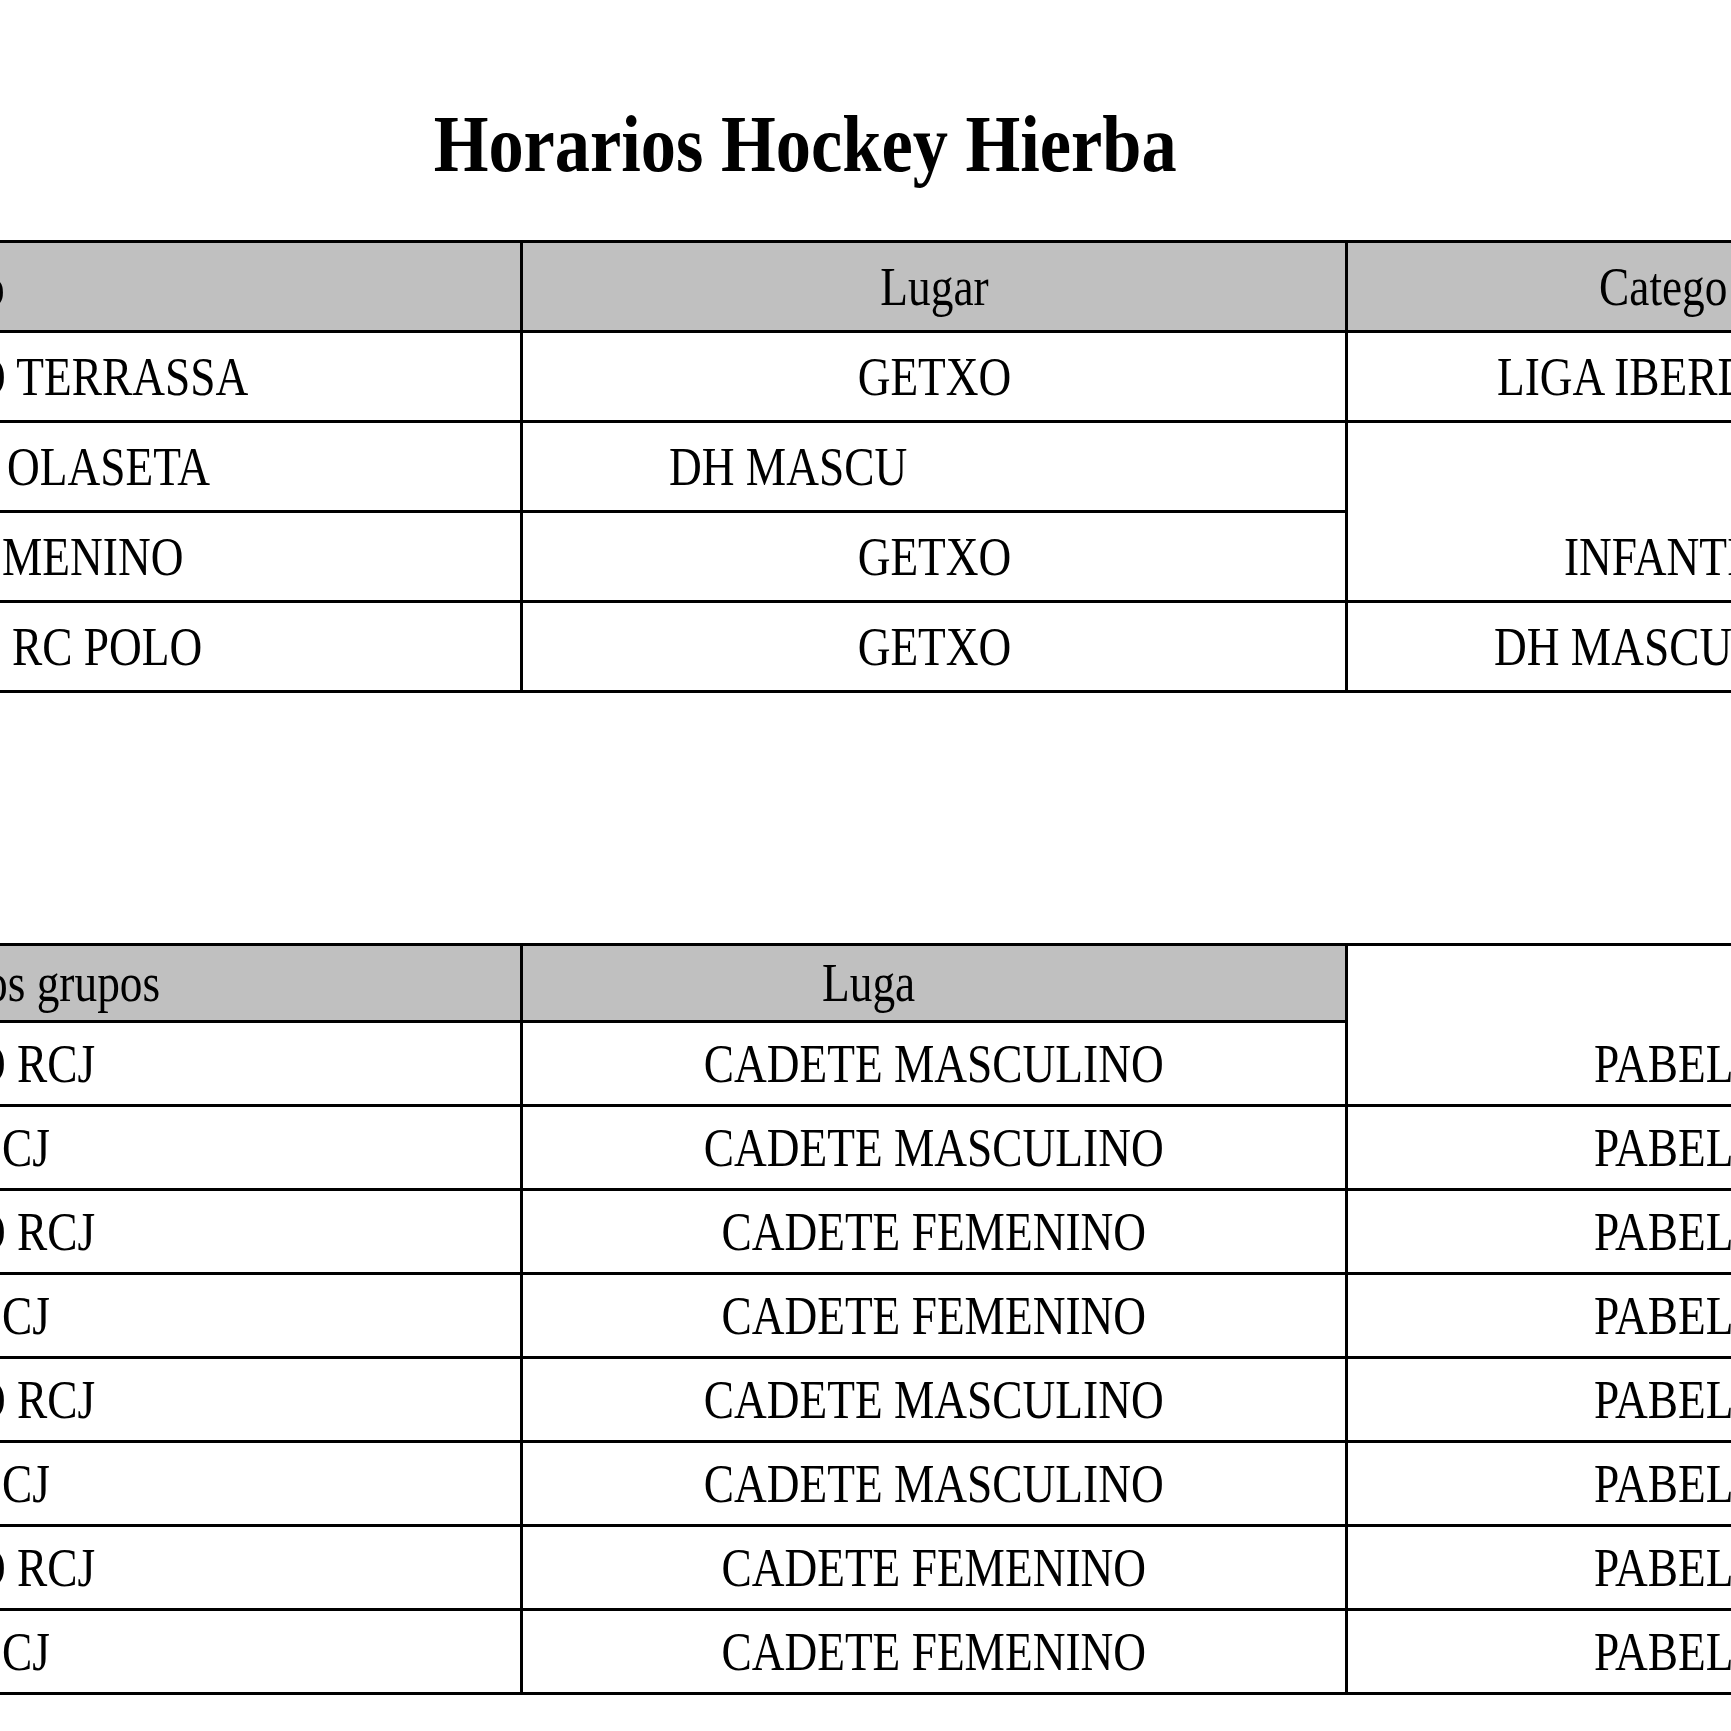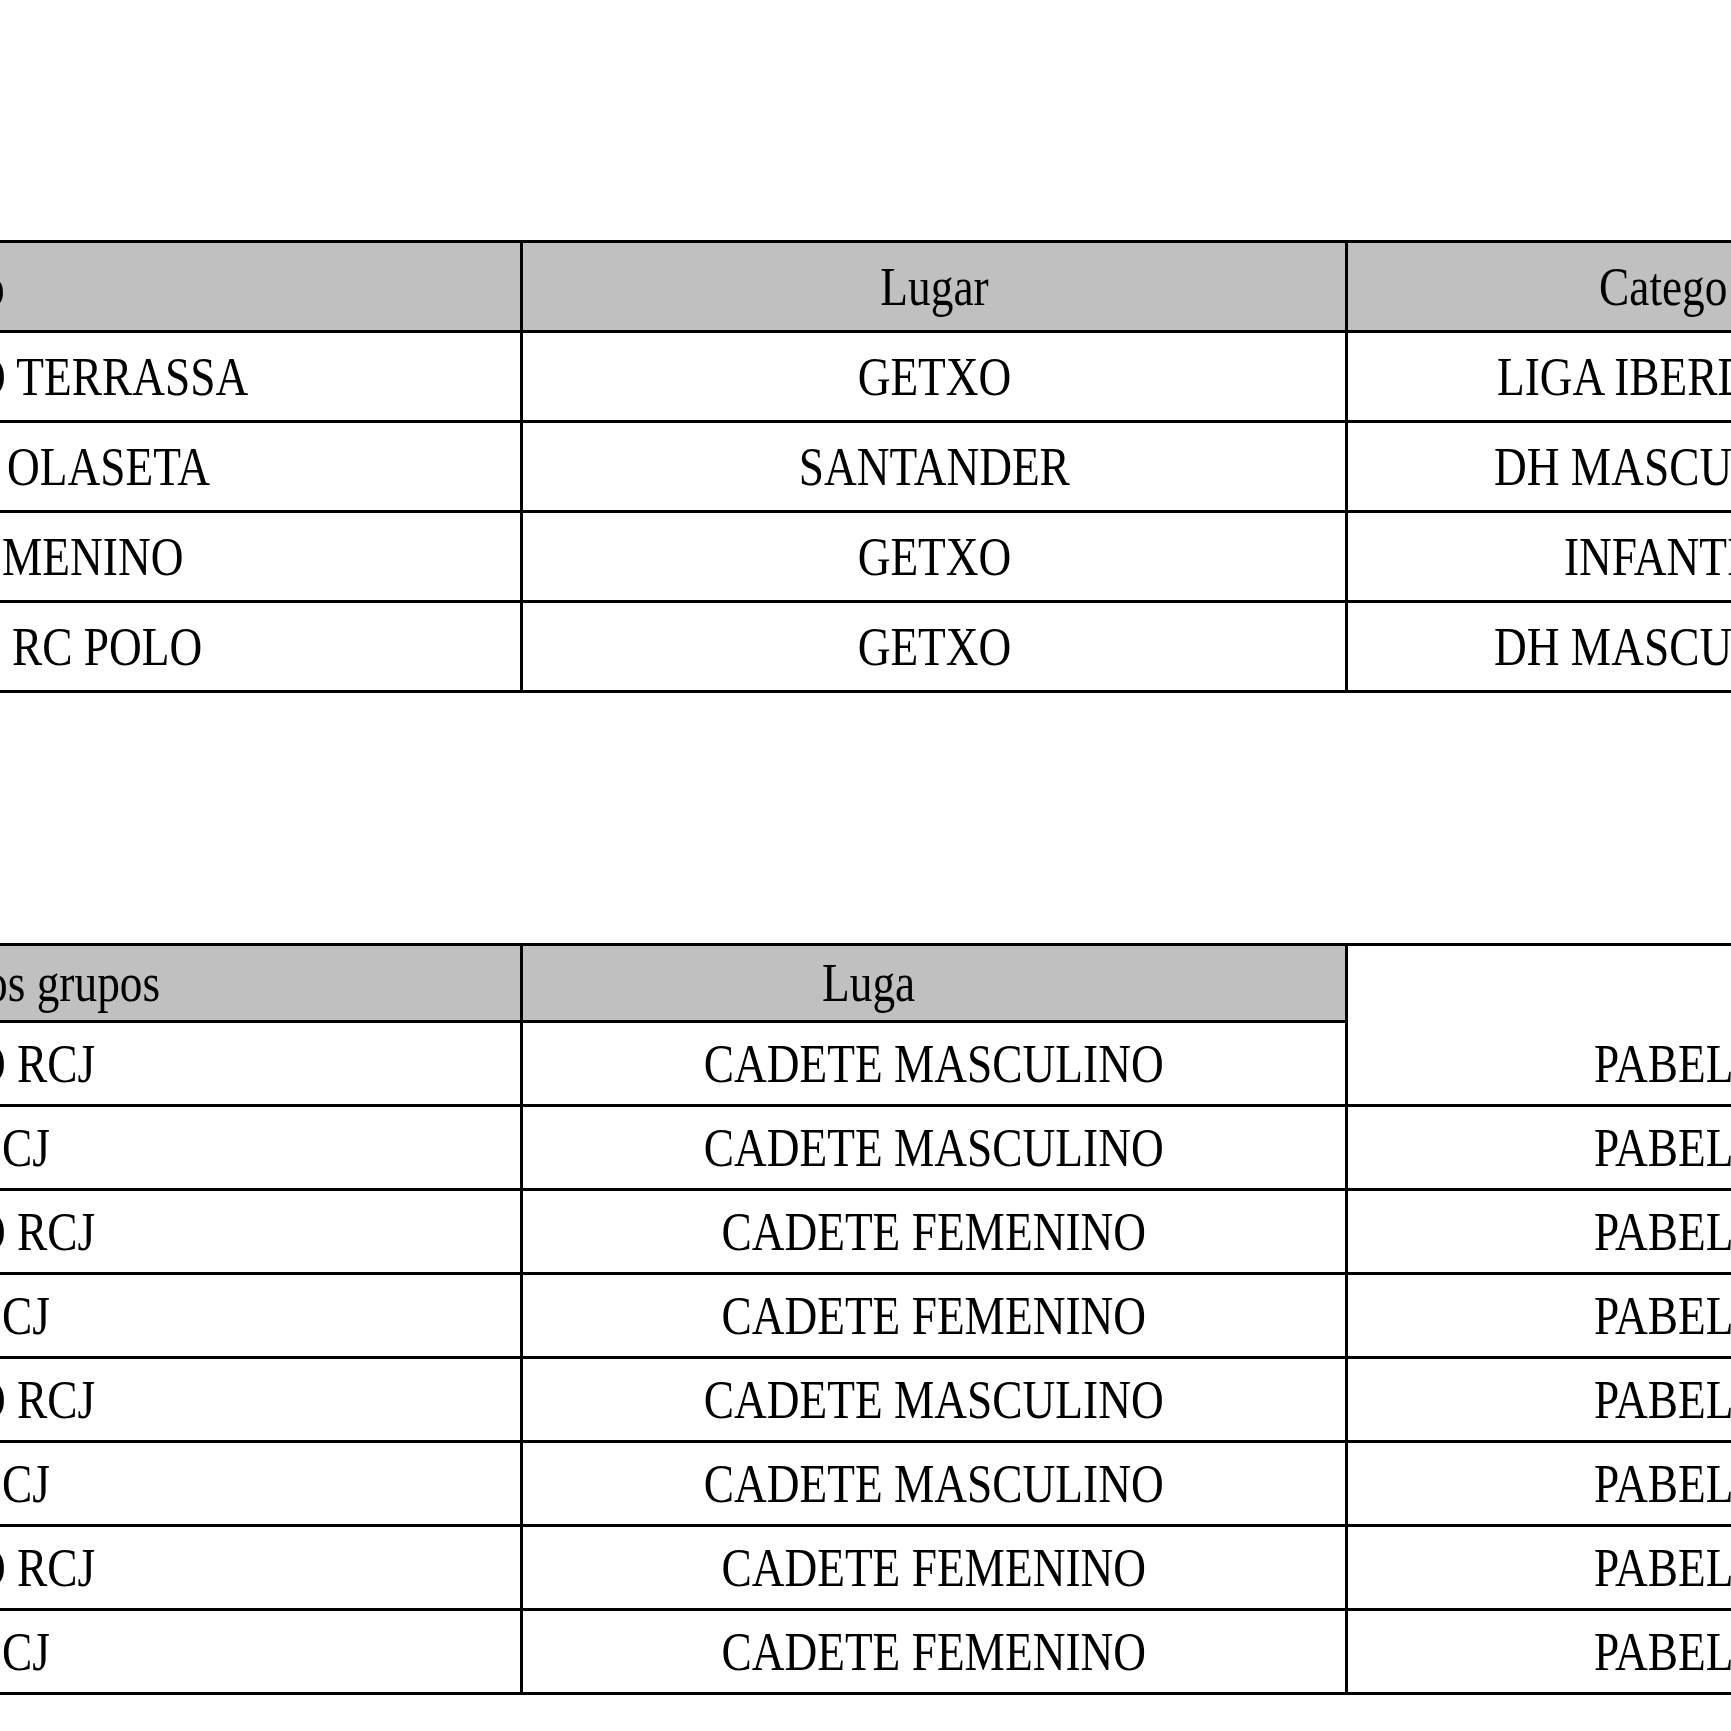--- a/index.html
+++ b/index.html
@@ -79,20 +79,23 @@
   .p3-dhmascu{padding-left:146px;}
   .p3-infantil{padding-left:216px;}
   .p3-luga{padding-left:299px;}
   .p3-pabell{padding-left:246px;}
 </style>
 </head>
 <body>
 
 <div class="viewport">
 
+  <div class="title-wrap title1">
+    <span class="title-text">Horarios Hockey Hierba</span>
+  </div>
 
   <div class="sched-table table1">
     <div class="row t1-head head">
       <div class="cell c-left p-h1o">
         <span class="frag">o</span>
       </div>
       <div class="cell c-mid">
         <span class="frag-c">Lugar</span>
       </div>
       <div class="cell c-right p3-catego">
@@ -109,23 +112,20 @@
       </div>
       <div class="cell c-right p3-liga">
         <span class="frag">LIGA IBERDR</span>
       </div>
     </div>
 
     <div class="row t1-row">
       <div class="cell c-left p-olaseta">
         <span class="frag">OLASETA</span>
       </div>
-      <div class="cell c-mid">
-        <span class="frag-c">SANTANDER</span>
-      </div>
       <div class="cell c-right p3-dhmascu">
         <span class="frag">DH MASCU</span>
       </div>
     </div>
 
     <div class="row t1-row">
       <div class="cell c-left p-menino">
         <span class="frag">MENINO</span>
       </div>
       <div class="cell c-mid">

